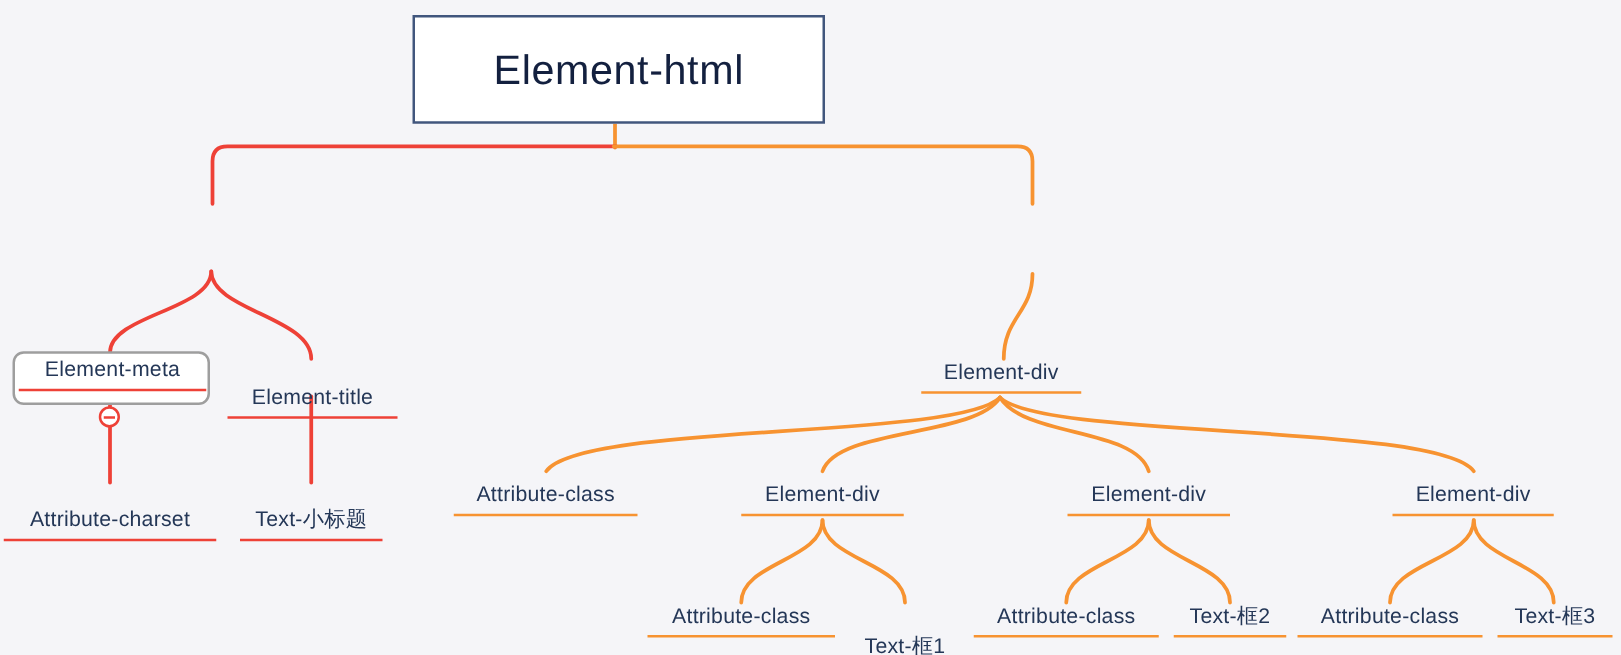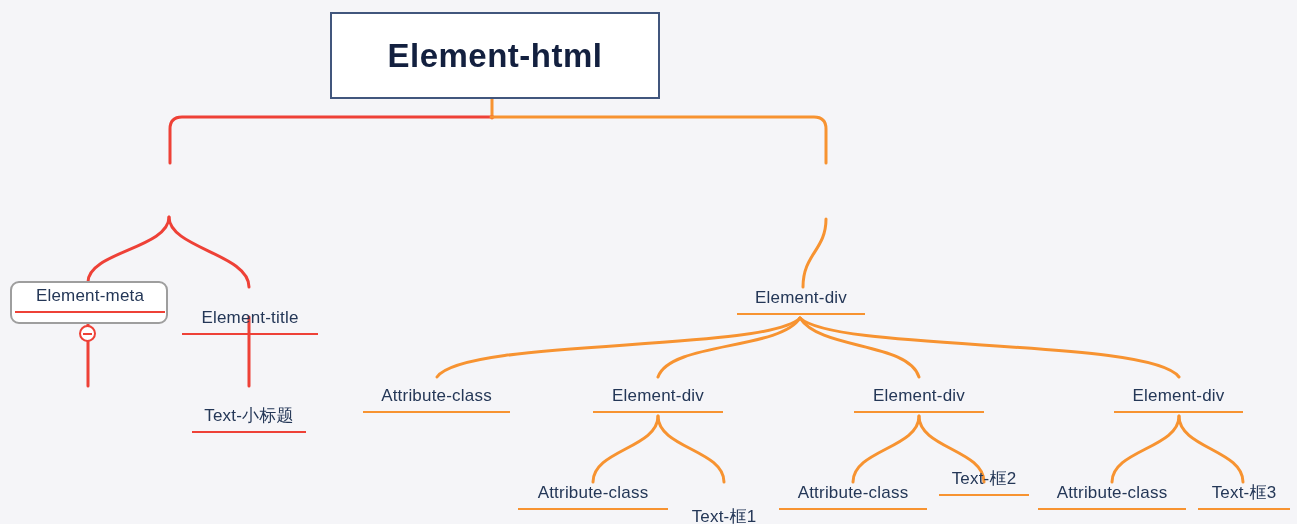--- a/index.html
+++ b/index.html
@@ -12,21 +12,21 @@
     overflow:hidden;font-family:"Liberation Sans","DejaVu Sans",sans-serif;
   }
   .edges{position:absolute;left:0;top:0;width:1297px;height:524px;}
   .edges path{fill:none;stroke-width:3;stroke-linecap:round;}
   .edges .red{stroke:var(--red);}
   .edges .orange{stroke:var(--orange);}
   .node{position:absolute;box-sizing:border-box;display:flex;align-items:center;justify-content:center;}
   .root-node{
     left:330px;top:12px;width:330px;height:87px;background:var(--node-bg);
     border:2px solid var(--root-border);color:var(--root-text);
-    font-size:33px;font-weight:700;letter-spacing:.5px;
+    font-size:33px;font-weight:400;letter-spacing:.5px;
   }
   .main-topic{
     background:var(--node-bg);color:var(--navy);font-size:20px;font-weight:700;letter-spacing:.3px;
   }
   .head-node{left:62px;top:163px;width:215px;height:54px;border-bottom:3px solid var(--red);}
   .body-node{left:718px;top:163px;width:217px;height:55px;border-bottom:3px solid var(--orange);}
   .label{
     position:absolute;box-sizing:border-box;text-align:center;white-space:nowrap;
     color:var(--navy);font-size:17px;font-weight:500;letter-spacing:.2px;
     height:27px;line-height:20px;padding-bottom:17px;border-bottom:2px solid;
@@ -78,38 +78,39 @@
   <div class="meta-box">
     <div class="label">Element-meta</div>
   </div>
 
   <div class="collapse-badge">
     <span class="dash"></span>
   </div>
 
   <div class="label lr" style="left:182px;top:288px;width:136px;">Element-title</div>
 
+  <div class="label lr" style="left:3px;top:386px;width:170px;">Attribute-charset</div>
 
   <div class="label lr" style="left:192px;top:386px;width:114px;">Text-小标题</div>
 
   <div class="label lo" style="left:737px;top:288px;width:128px;">Element-div</div>
 
   <div class="label lo" style="left:363px;top:386px;width:147px;">Attribute-class</div>
 
   <div class="label lo" style="left:593px;top:386px;width:130px;">Element-div</div>
 
   <div class="label lo" style="left:854px;top:386px;width:130px;">Element-div</div>
 
   <div class="label lo" style="left:1114px;top:386px;width:129px;">Element-div</div>
 
   <div class="label lo" style="left:518px;top:483px;width:150px;">Attribute-class</div>
 
   <div class="label lo" style="left:679px;top:507px;width:90px;">Text-框1</div>
 
   <div class="label lo" style="left:779px;top:483px;width:148px;">Attribute-class</div>
 
-  <div class="label lo" style="left:939px;top:469px;width:90px;text-align:center;">Text-框2</div>
+  <div class="label lo" style="left:939px;top:483px;width:90px;text-align:center;">Text-框2</div>
 
   <div class="label lo" style="left:1038px;top:483px;width:148px;">Attribute-class</div>
 
   <div class="label lo" style="left:1198px;top:483px;width:92px;">Text-框3</div>
 
 </div>
 
 </body></html>

